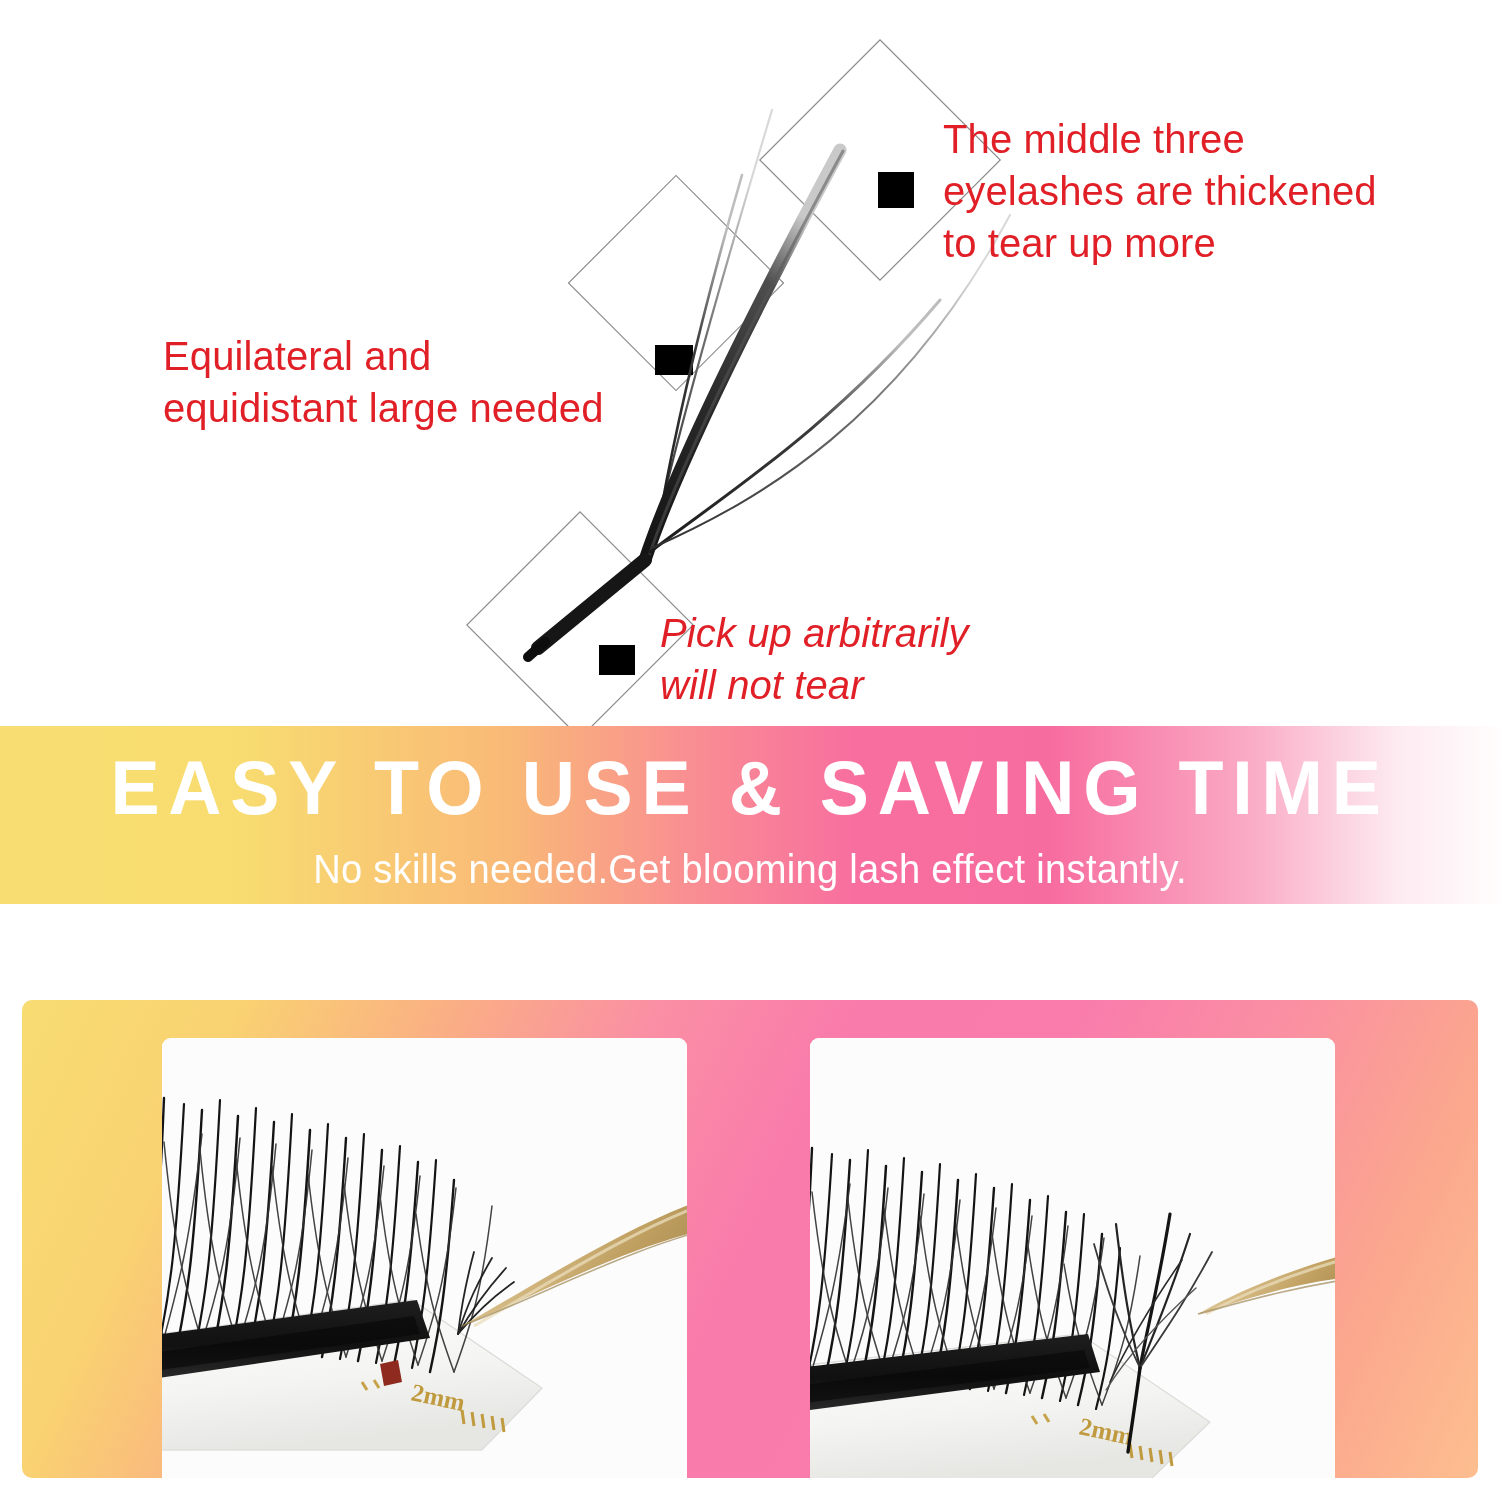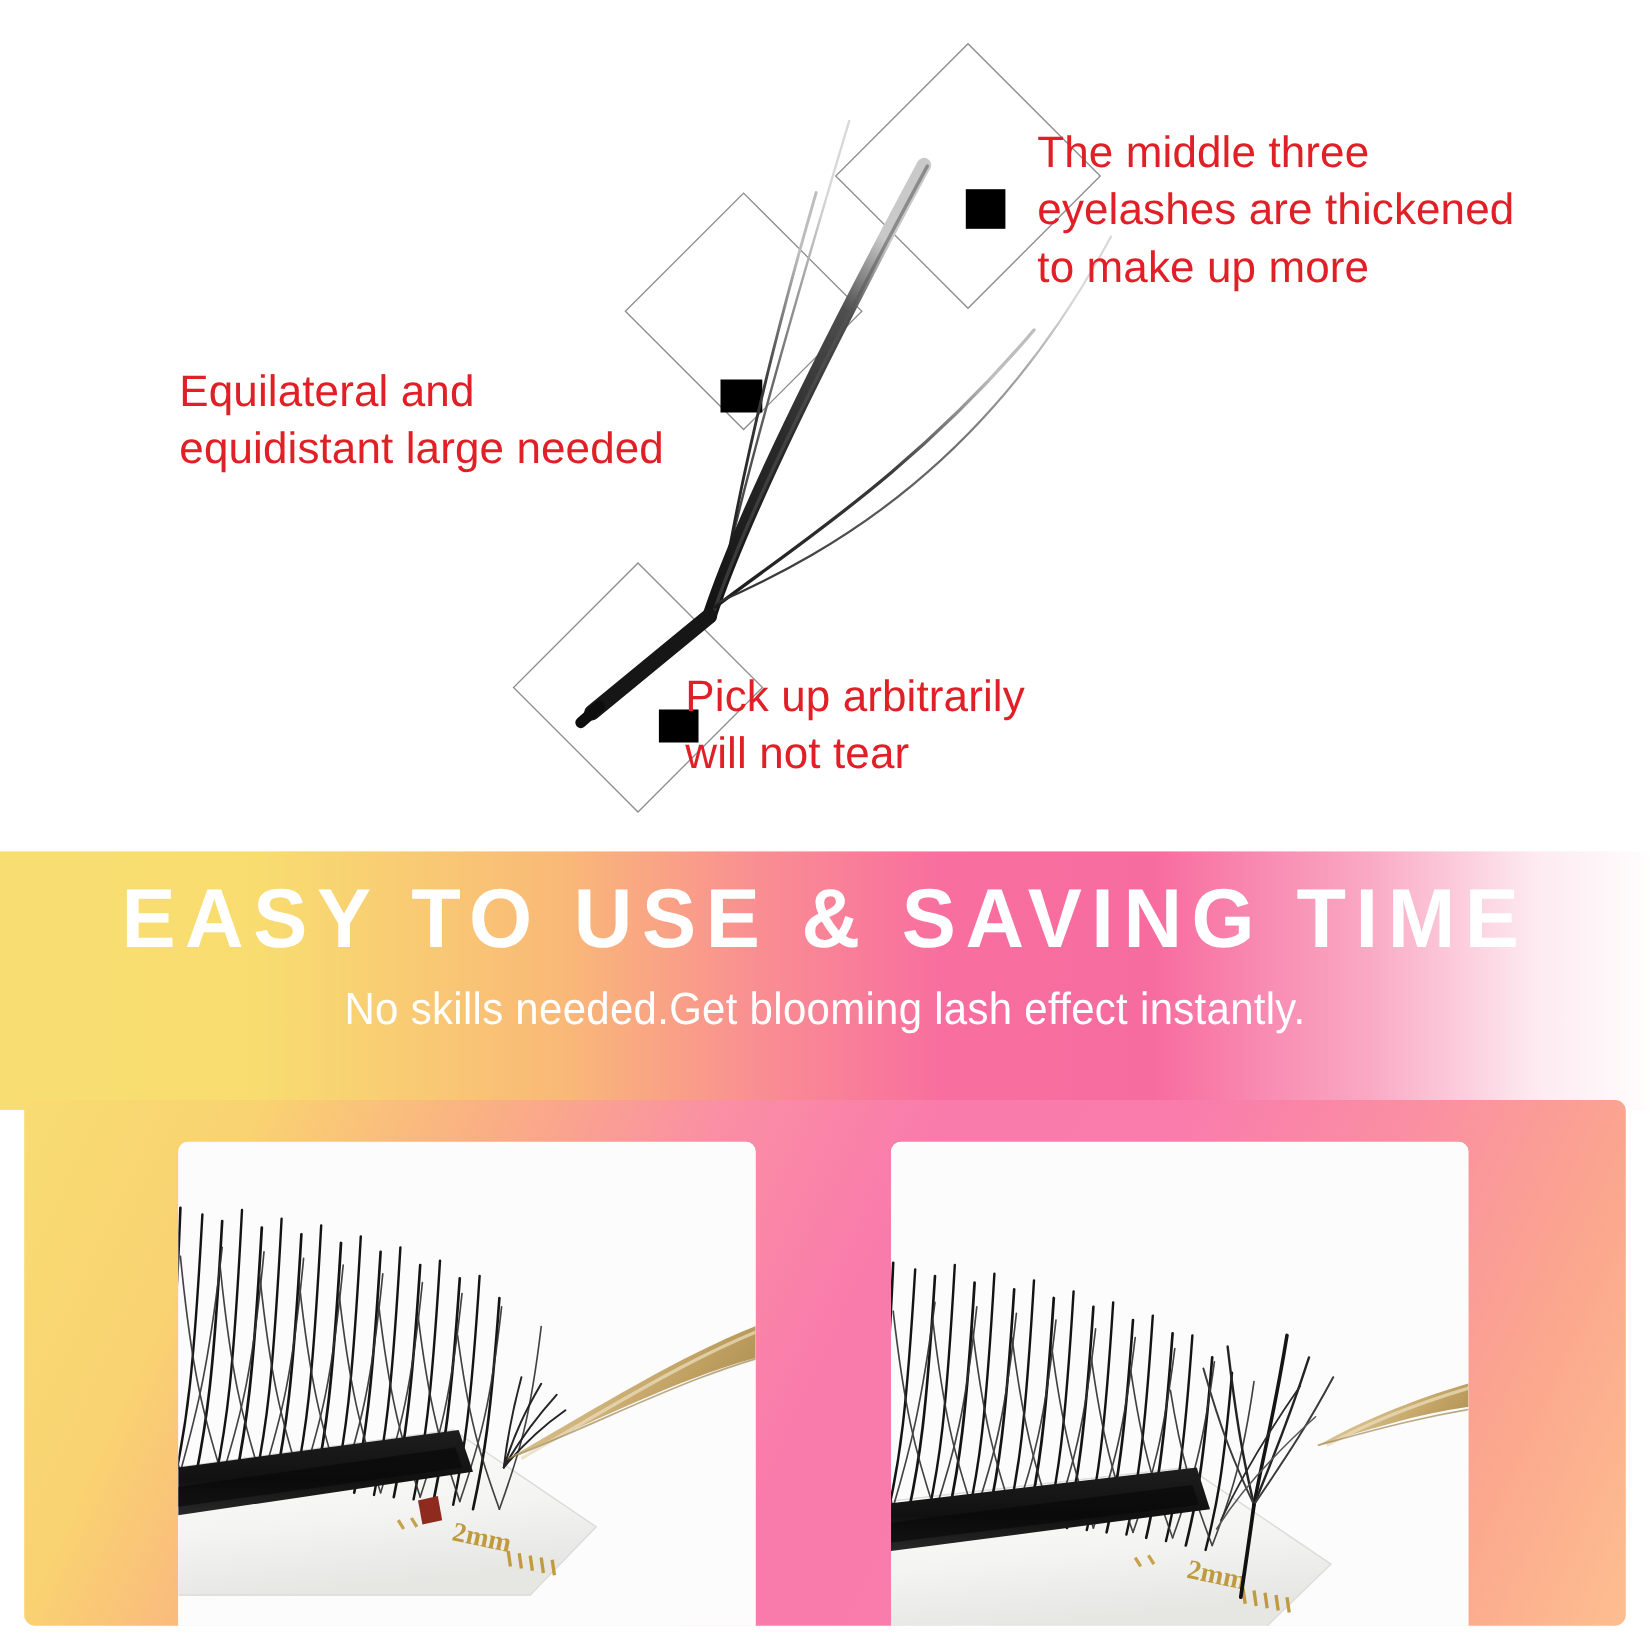--- a/index.html
+++ b/index.html
@@ -34,27 +34,27 @@
     position: absolute;
     color: #E01F26;
     font-size: 40px;
     line-height: 1.30;
     font-weight: 400;
     letter-spacing: 0.1px;
     white-space: pre-line;
   }
   #callout-middle-three { left: 943px; top: 113px; }
   #callout-equilateral  { left: 163px; top: 330px; }
-  #callout-pick-up      { left: 623px; top: 607px; }
+  #callout-pick-up      { left: 660px; top: 607px; font-style: italic; }
 
   
   #headline-banner {
     position: absolute;
-    left: 0; top: 774px;
-    width: 1500px; height: 235px;
+    left: 0; top: 726px;
+    width: 1500px; height: 178px;
     background: linear-gradient(90deg,
         #F8DE72 0%,
         #F8DC70 16%,
         #F9B977 34%,
         #F98E92 46%,
         #F86F9F 57%,
         #F76C9E 70%,
         #FAA9C4 83%,
         #FDEAF0 93%,
         #FFFDFD 100%);
@@ -169,21 +169,21 @@
     <path d="M 650 552 C 720 498 830 430 940 300" fill="none" stroke="url(#hairGrad)" stroke-width="3" stroke-linecap="round"></path>
 
     <path d="M 652 548 C 760 500 900 420 1010 215" fill="none" stroke="url(#hairGradFaint)" stroke-width="2" stroke-linecap="round"></path>
 
     <path d="M 645 560 L 538 648" fill="none" stroke="#161616" stroke-width="14" stroke-linecap="round"></path>
     <path d="M 545 642 L 528 657" fill="none" stroke="#0D0D0D" stroke-width="10" stroke-linecap="round"></path>
   </svg>
 
   <div class="callout" id="callout-middle-three">The middle three
 eyelashes are thickened
-to make up more</div>
+to tear up more</div>
 
   <div class="callout" id="callout-equilateral">Equilateral and
 equidistant large needed</div>
 
   <div class="callout" id="callout-pick-up">Pick up arbitrarily
 will not tear</div>
 </div>
 
 <div id="headline-banner">
   <div id="banner-title">EASY TO USE &amp; SAVING TIME</div>

